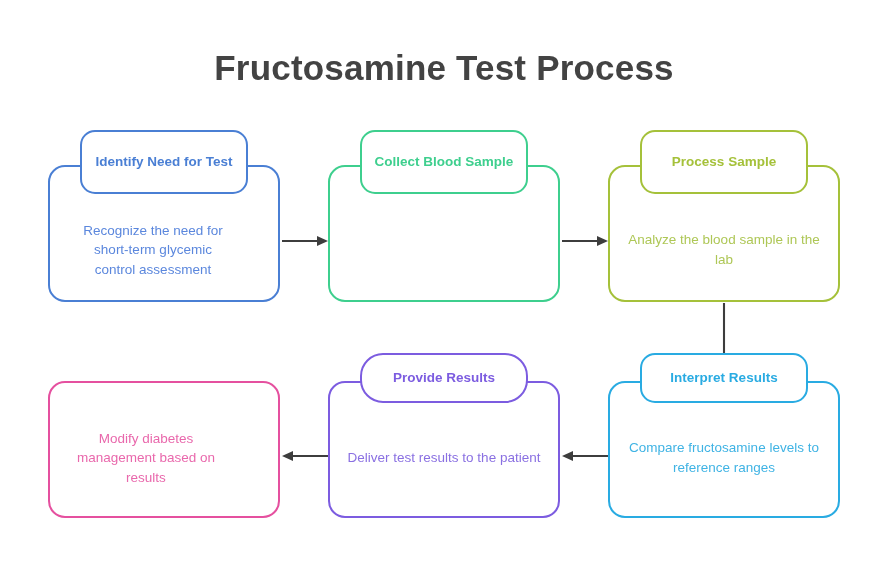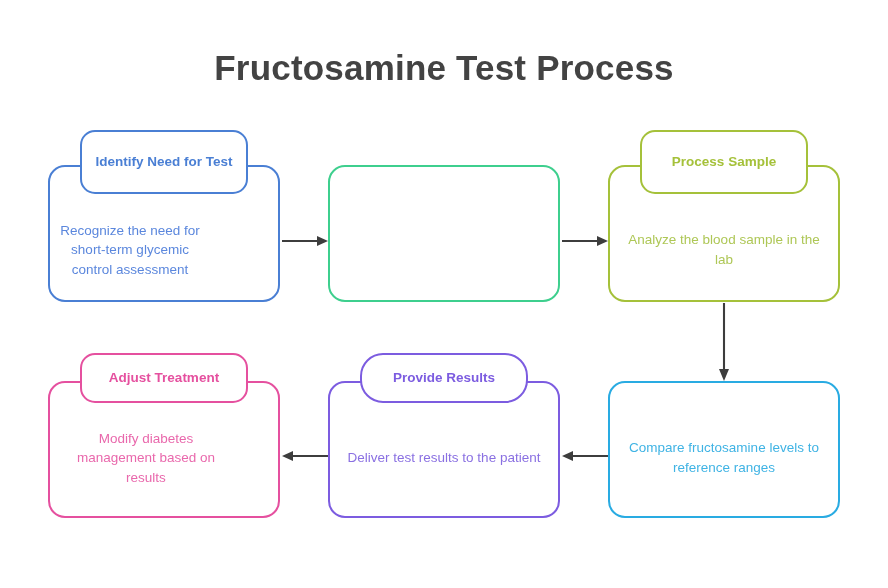--- a/index.html
+++ b/index.html
@@ -43,37 +43,38 @@
 </style>
 </head>
 <body style="background: rgb(255, 255, 255);">
 
 <div id="canvas">
 
   <div class="chart-title" style="color: rgb(67, 67, 67);">Fructosamine Test Process</div>
 
   <div class="node" style="left: 48px; top: 165px; width: 232px; height: 137px; border-color: rgb(74, 127, 212);"></div>
   <div class="node-header" style="left: 80px; top: 130px; width: 168px; height: 64px; border-color: rgb(74, 127, 212); color: rgb(74, 127, 212);">Identify Need for Test</div>
-  <div class="node-body" style="left: 38px; top: 200px; width: 184px; height: 100px; color: rgb(91, 135, 221);">Recognize the need for short-term glycemic control assessment</div>
+  <div class="node-body" style="left: 61px; top: 200px; width: 184px; height: 100px; color: rgb(91, 135, 221);">Recognize the need for short-term glycemic control assessment</div>
 
   <div class="node" style="left: 328px; top: 165px; width: 232px; height: 137px; border-color: rgb(62, 207, 142);"></div>
+  <div class="node-header" style="left: 360px; top: 130px; width: 168px; height: 64px; border-color: rgb(62, 207, 142); color: rgb(62, 207, 142);">Collect Blood Sample</div>
 
   <div class="node" style="left: 608px; top: 165px; width: 232px; height: 137px; border-color: rgb(165, 193, 58);"></div>
   <div class="node-header" style="left: 640px; top: 130px; width: 168px; height: 64px; border-color: rgb(165, 193, 58); color: rgb(165, 193, 58);">Process Sample</div>
   <div class="node-body" style="left: 610px; top: 200px; width: 228px; height: 100px; color: rgb(174, 199, 86);">Analyze the blood sample in the lab</div>
 
   <div class="node" style="left: 608px; top: 381px; width: 232px; height: 137px; border-color: rgb(41, 171, 226);"></div>
+  <div class="node-header" style="left: 640px; top: 353px; width: 168px; height: 50px; border-color: rgb(41, 171, 226); color: rgb(41, 171, 226);">Interpret Results</div>
   <div class="node-body" style="left: 610px; top: 408px; width: 228px; height: 100px; color: rgb(63, 179, 228);">Compare fructosamine levels to reference ranges</div>
 
   <div class="node" style="left: 328px; top: 381px; width: 232px; height: 137px; border-color: rgb(124, 92, 224);"></div>
   <div class="node-header" style="left: 360px; top: 353px; width: 168px; height: 50px; border-color: rgb(124, 92, 224); color: rgb(124, 92, 224); border-radius: 23px;">Provide Results</div>
   <div class="node-body" style="left: 330px; top: 408px; width: 228px; height: 100px; color: rgb(138, 112, 226); text-align: right;">Deliver test results to the patient</div>
 
   <div class="node" style="left: 48px; top: 381px; width: 232px; height: 137px; border-color: rgb(229, 80, 159);"></div>
-  <div class="node-header" style="left: 80px; top: 353px; width: 168px; height: 50px; border-color: rgb(229, 80, 159); color: rgb(229, 80, 159);">Adjust Treatment</div>
   <div class="node-body" style="left: 50px; top: 408px; width: 192px; height: 100px; color: rgb(233, 104, 172);">Modify diabetes management based on results</div>
 
   <div class="arrow" style="left:282px;top:234px;width:46px;height:14px;">
     <svg width="46" height="14" viewBox="0 0 46 14">
       <line x1="0" y1="7" x2="38" y2="7" stroke="#3d3d3d" stroke-width="2.1"></line>
       <polygon points="46,7 35,2 35,12" fill="#3d3d3d"></polygon>
     </svg>
   </div>
 
   <div class="arrow" style="left:562px;top:234px;width:46px;height:14px;">

